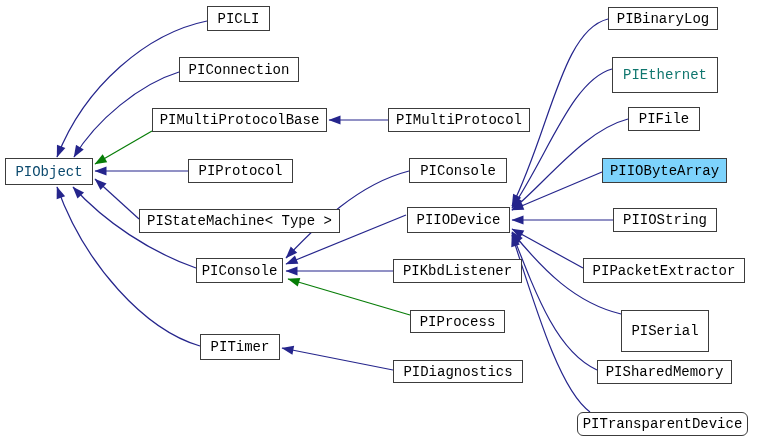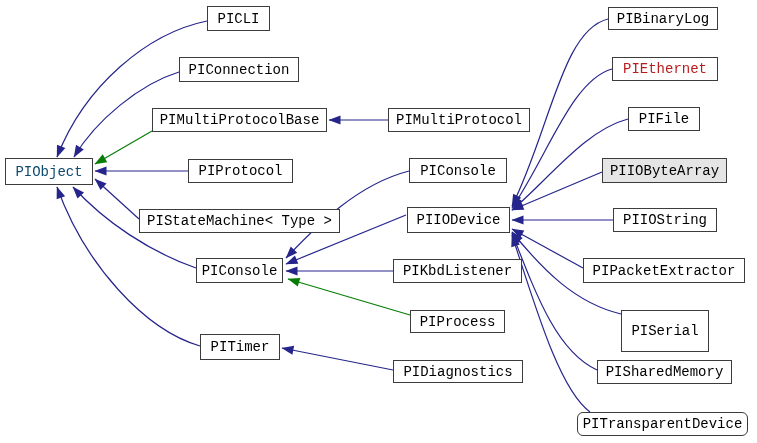--- a/index.html
+++ b/index.html
@@ -78,22 +78,22 @@
       <div class="node" style="left: 139px; top: 209px; width: 201px; height: 24px; background: rgb(255, 255, 255); border-color: rgb(60, 60, 60); color: rgb(0, 0, 0);">PIStateMachine&lt; Type &gt;</div>
       <div class="node" style="left: 196px; top: 258px; width: 87px; height: 25px; background: rgb(255, 255, 255); border-color: rgb(60, 60, 60); color: rgb(0, 0, 0);">PIConsole</div>
       <div class="node" style="left: 200px; top: 334px; width: 80px; height: 26px; background: rgb(255, 255, 255); border-color: rgb(60, 60, 60); color: rgb(0, 0, 0);">PITimer</div>
       <div class="node" style="left: 388px; top: 108px; width: 142px; height: 24px; background: rgb(255, 255, 255); border-color: rgb(60, 60, 60); color: rgb(0, 0, 0);">PIMultiProtocol</div>
       <div class="node" style="left: 409px; top: 158px; width: 98px; height: 25px; background: rgb(255, 255, 255); border-color: rgb(60, 60, 60); color: rgb(0, 0, 0);">PIConsole</div>
       <div class="node" style="left: 407px; top: 207px; width: 103px; height: 26px; background: rgb(255, 255, 255); border-color: rgb(60, 60, 60); color: rgb(0, 0, 0);">PIIODevice</div>
       <div class="node" style="left: 393px; top: 259px; width: 129px; height: 24px; background: rgb(255, 255, 255); border-color: rgb(60, 60, 60); color: rgb(0, 0, 0);">PIKbdListener</div>
       <div class="node" style="left: 410px; top: 310px; width: 95px; height: 23px; background: rgb(255, 255, 255); border-color: rgb(60, 60, 60); color: rgb(0, 0, 0);">PIProcess</div>
       <div class="node" style="left: 393px; top: 360px; width: 130px; height: 23px; background: rgb(255, 255, 255); border-color: rgb(60, 60, 60); color: rgb(0, 0, 0);">PIDiagnostics</div>
       <div class="node" style="left: 608px; top: 7px; width: 110px; height: 23px; background: rgb(255, 255, 255); border-color: rgb(60, 60, 60); color: rgb(0, 0, 0);">PIBinaryLog</div>
-      <div class="node" style="left: 612px; top: 57px; width: 106px; height: 24px; background: rgb(255, 255, 255); border-color: rgb(60, 60, 60); color: #b91c1c;">PIEthernet</div>
+      <div class="node" style="left: 612px; top: 57px; width: 106px; height: 36px; background: rgb(255, 255, 255); border-color: rgb(60, 60, 60); color: #0f766e;">PIEthernet</div>
       <div class="node" style="left: 628px; top: 107px; width: 72px; height: 24px; background: rgb(255, 255, 255); border-color: rgb(60, 60, 60); color: rgb(0, 0, 0);">PIFile</div>
-      <div class="node" style="left: 602px; top: 158px; width: 125px; height: 25px; background: #e5e5e5; border-color: rgb(60, 60, 60); color: rgb(0, 0, 0);">PIIOByteArray</div>
+      <div class="node" style="left: 602px; top: 158px; width: 125px; height: 25px; background: #7dd3fc; border-color: rgb(60, 60, 60); color: rgb(0, 0, 0);">PIIOByteArray</div>
       <div class="node" style="left: 613px; top: 208px; width: 104px; height: 24px; background: rgb(255, 255, 255); border-color: rgb(60, 60, 60); color: rgb(0, 0, 0);">PIIOString</div>
       <div class="node" style="left: 583px; top: 258px; width: 162px; height: 25px; background: rgb(255, 255, 255); border-color: rgb(60, 60, 60); color: rgb(0, 0, 0);">PIPacketExtractor</div>
       <div class="node" style="left: 621px; top: 310px; width: 88px; height: 42px; background: rgb(255, 255, 255); border-color: rgb(60, 60, 60); color: rgb(0, 0, 0);">PISerial</div>
       <div class="node" style="left: 597px; top: 360px; width: 135px; height: 24px; background: rgb(255, 255, 255); border-color: rgb(60, 60, 60); color: rgb(0, 0, 0);">PISharedMemory</div>
       <div class="node" style="left: 577px; top: 412px; width: 171px; height: 24px; background: rgb(255, 255, 255); border-color: rgb(60, 60, 60); color: rgb(0, 0, 0); border-radius: 6px;">PITransparentDevice</div>
     </div>
 </div>
 
 </body></html>

